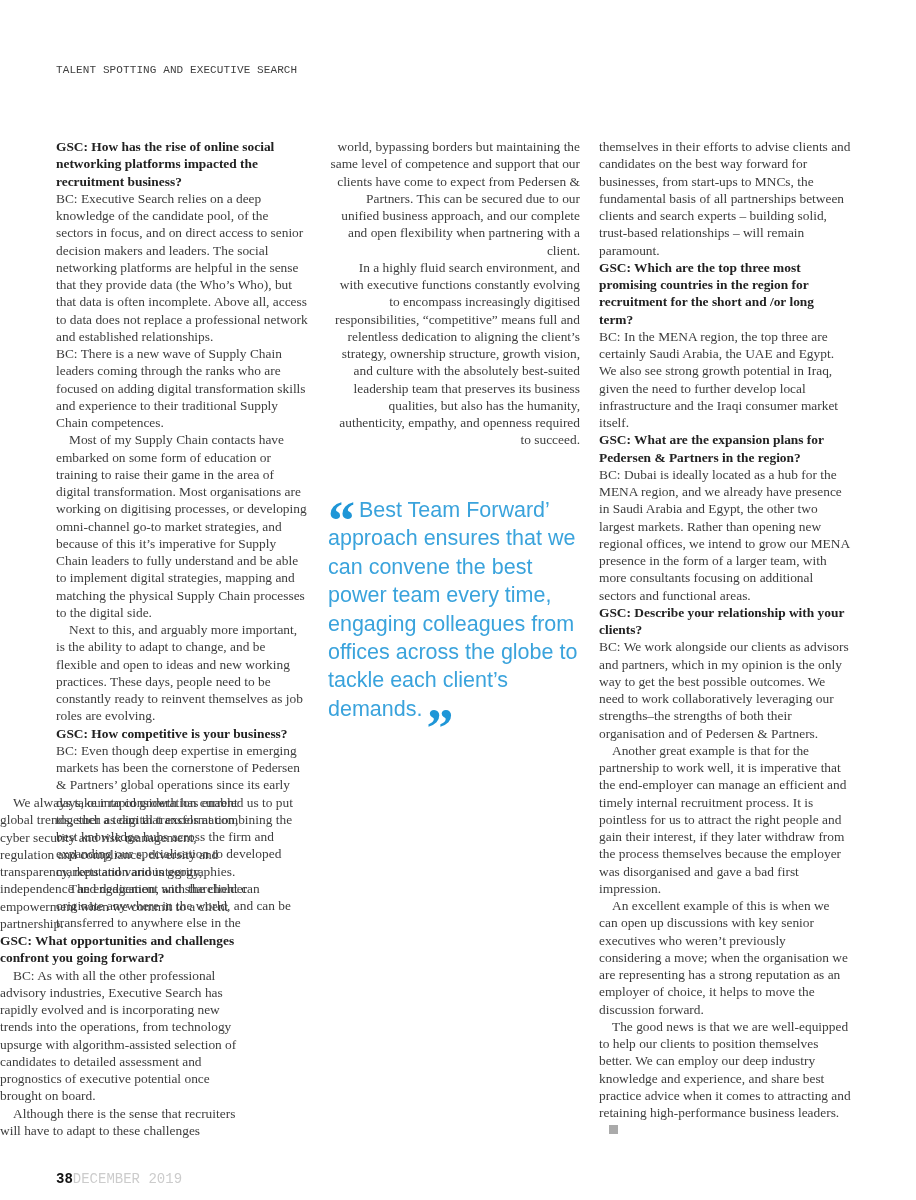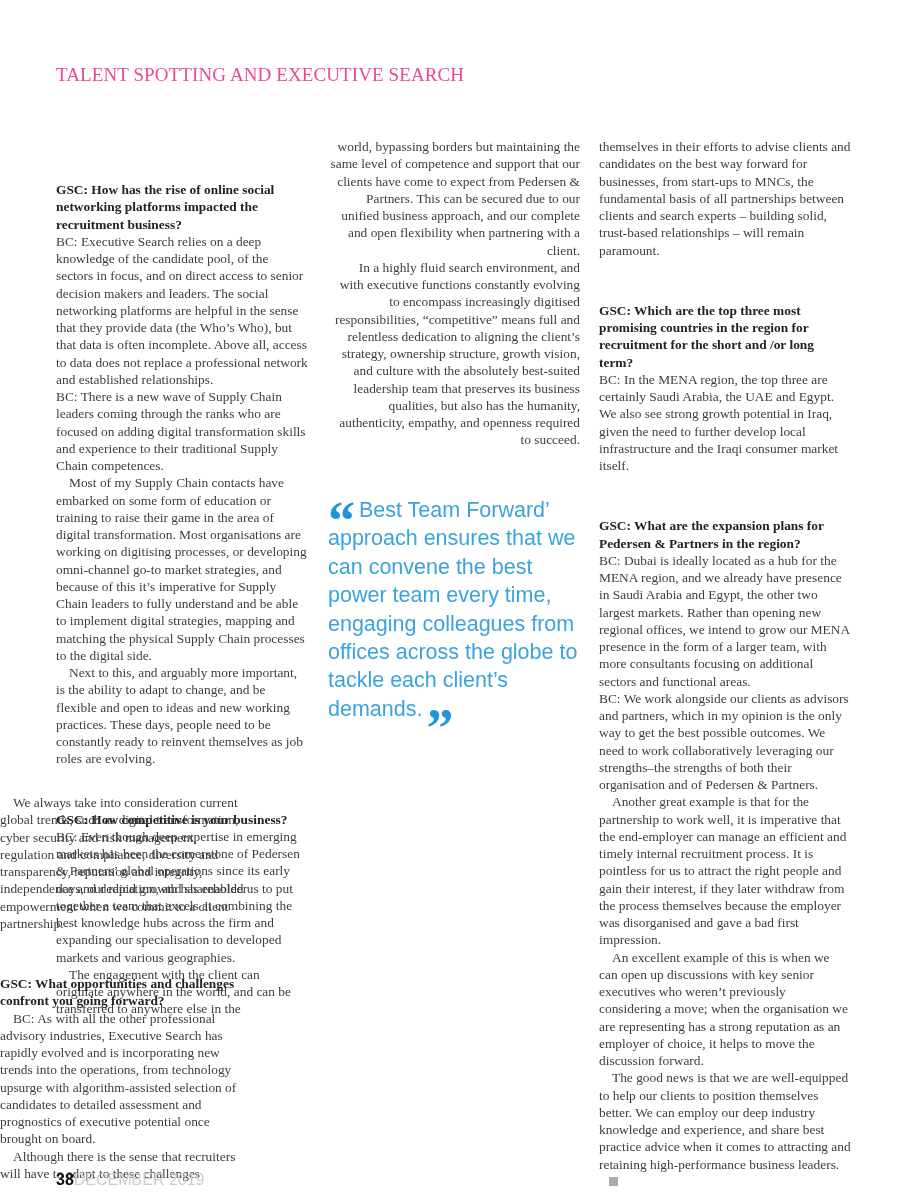--- a/index.html
+++ b/index.html
@@ -3,50 +3,50 @@
 <meta charset="utf-8">
 <style>
   html, body { margin: 0; padding: 0; }
   body {
     width: 916px; height: 1200px; background: #ffffff; position: relative; overflow: hidden;
     font-family: "DejaVu Serif", "Liberation Serif", serif;
     color: #3a3a3a;
   }
   .header {
     position: absolute; left: 56px; top: 64px;
-    font-family: Liberation Serif, serif; font-size: 19px; color: #ec4899;
+    font-family: Liberation Mono, monospace; font-size: 11px; color: #404040;
     letter-spacing: 0.1px;
   }
   .col {
     position: absolute; top: 138px; width: 252px;
     font-family: "Liberation Serif", serif; font-size: 13.4px; line-height: 17.25px;
     color: #3d3d3d;
   }
   #col1 { left: 56px; }
   #col2 { left: 328px; text-align: right; }
   #col3 { left: 599px; }
   .col p { margin: 0; }
   .col p.ind { text-indent: 13px; }
-  .col p.q { font-weight: bold; color: #222; margin-top: 43px; }
+  .col p.q { font-weight: bold; color: #222; }
   .pull {
     position: absolute; left: 328px; top: 496px; width: 252px;
     font-family: "Liberation Sans", sans-serif; font-size: 21.5px; line-height: 28.4px;
     color: #3aa3dc;
   }
   .qmark {
     font-family: "Liberation Serif", serif; font-weight: bold; color: #1f96d7;
     font-size: 54px; line-height: 0; position: relative;
   }
   .qopen { top: 22px; margin-right: 4px; }
   .qclose { top: 30px; margin-left: 4px; }
   #col2b { top: 794px; }
   .endmark { display: inline-block; width: 9px; height: 9px; background: #aaa; margin-left: 10px; vertical-align: 0; }
   .footer {
     position: absolute; left: 56px; top: 1171px;
-    font-family: Liberation Sans, sans-serif; font-size: 16px; color: #ccc;
+    font-family: Liberation Mono, monospace; font-size: 14px; color: #ccc;
   }
   .footer .pg { color: #111; font-weight: bold; }
 </style>
 </head>
 <body>
 
 <div class="header">TALENT SPOTTING AND EXECUTIVE SEARCH</div>
 
 <div class="col" id="col1">
     <p class="q">GSC: How has the rise of online social networking platforms impacted the recruitment business?</p>
@@ -72,20 +72,21 @@
     <p class="q">GSC: What opportunities and challenges confront you going forward?</p>
     <p class="ind">BC: As with all the other professional advisory industries, Executive Search has rapidly evolved and is incorporating new trends into the operations, from technology upsurge with algorithm-assisted selection of candidates to detailed assessment and prognostics of executive potential once brought on board.</p>
     <p class="ind">Although there is the sense that recruiters will have to adapt to these challenges</p>
   </div>
 <div class="col" id="col3">
     <p>themselves in their efforts to advise clients and candidates on the best way forward for businesses, from start-ups to MNCs, the fundamental basis of all partnerships between clients and search experts – building solid, trust-based relationships – will remain paramount.</p>
     <p class="q">GSC: Which are the top three most promising countries in the region for recruitment for the short and /or long term?</p>
     <p>BC: In the MENA region, the top three are certainly Saudi Arabia, the UAE and Egypt. We also see strong growth potential in Iraq, given the need to further develop local infrastructure and the Iraqi consumer market itself.</p>
     <p class="q">GSC: What are the expansion plans for Pedersen &amp; Partners in the region?</p>
     <p>BC: Dubai is ideally located as a hub for the MENA region, and we already have presence in Saudi Arabia and Egypt, the other two largest markets. Rather than opening new regional offices, we intend to grow our MENA presence in the form of a larger team, with more consultants focusing on additional sectors and functional areas.</p>
+    <p class="q">GSC: Describe your relationship with your clients?</p>
     <p>BC: We work alongside our clients as advisors and partners, which in my opinion is the only way to get the best possible outcomes. We need to work collaboratively leveraging our strengths–the strengths of both their organisation and of Pedersen &amp; Partners.</p>
     <p class="ind">Another great example is that for the partnership to work well, it is imperative that the end-employer can manage an efficient and timely internal recruitment process. It is pointless for us to attract the right people and gain their interest, if they later withdraw from the process themselves because the employer was disorganised and gave a bad first impression.</p>
     <p class="ind">An excellent example of this is when we can open up discussions with key senior executives who weren’t previously considering a move; when the organisation we are representing has a strong reputation as an employer of choice, it helps to move the discussion forward.</p>
     <p class="ind">The good news is that we are well-equipped to help our clients to position themselves better. We can employ our deep industry knowledge and experience, and share best practice advice when it comes to attracting and retaining high-performance business leaders.<span class="endmark"></span></p>
   </div>
 
 <div class="footer">
   <span class="pg">38</span><span>DECEMBER 2019</span>
 </div>
 

